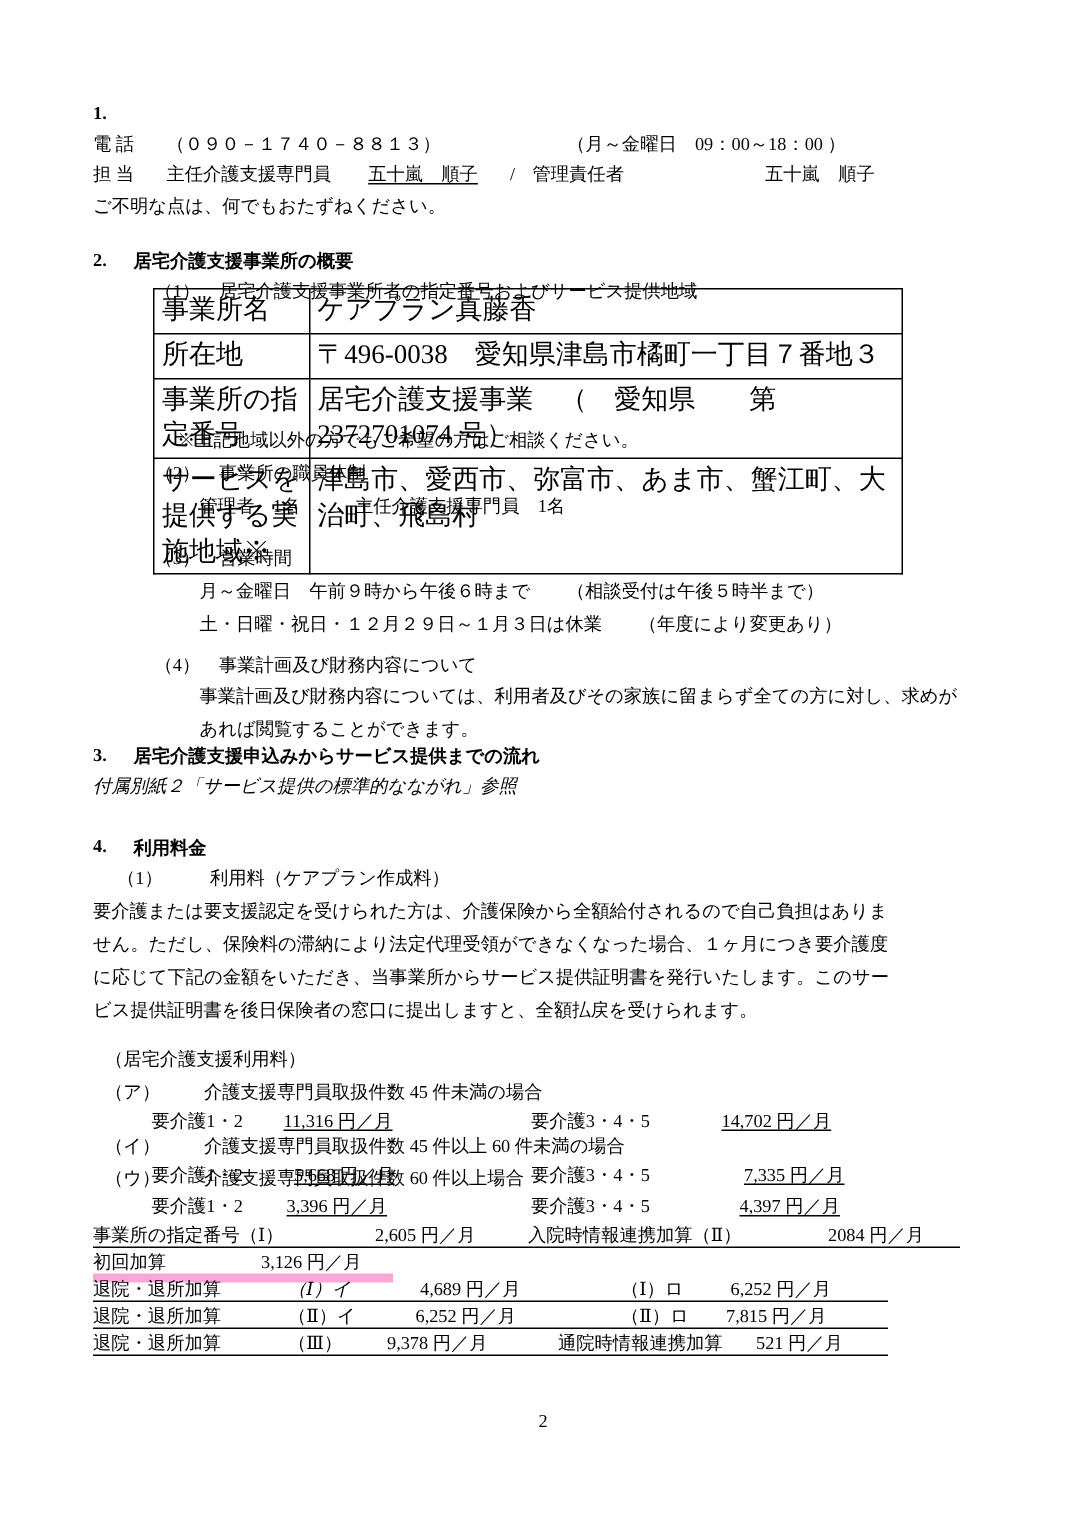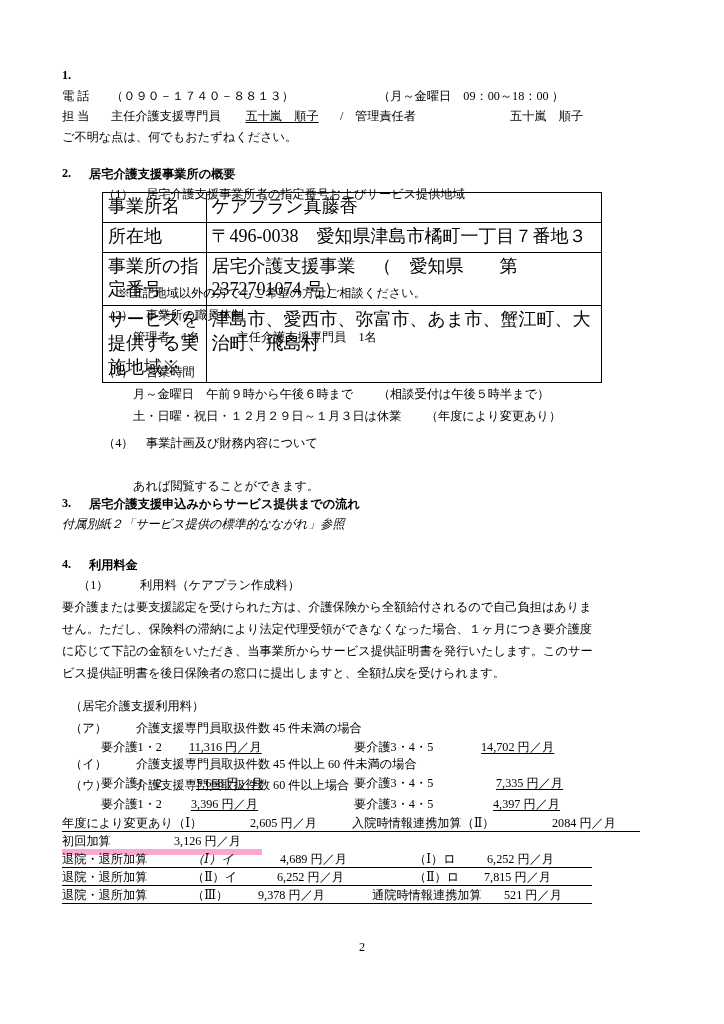--- a/index.html
+++ b/index.html
@@ -139,20 +139,21 @@
   <span class="line" style="top:309px; left:146px;">事業所の職員体制</span>
   <span class="line" style="top:331px; left:133px;">管理者　1名　　　主任介護支援専門員　1名</span>
 
   <span class="line" style="top:366px; left:103px;">（3）</span>
   <span class="line" style="top:366px; left:146px;">営業時間</span>
   <span class="line" style="top:388px; left:133px;">月～金曜日　午前９時から午後６時まで　　（相談受付は午後５時半まで）</span>
   <span class="line" style="top:410px; left:133px;">土・日曜・祝日・１２月２９日～１月３日は休業　　（年度により変更あり）</span>
 
   <span class="line" style="top:437px; left:103px;">（4）</span>
   <span class="line" style="top:437px; left:146px;">事業計画及び財務内容について</span>
+  <span class="line" style="top:458px; left:133px;">事業計画及び財務内容については、利用者及びその家族に留まらず全ての方に対し、求めが</span>
   <span class="line" style="top:480px; left:133px;">あれば閲覧することができます。</span>
 
   <span class="num" style="top:496px;">3.</span>
   <span class="head-text" style="top:496px;">居宅介護支援申込みからサービス提供までの流れ</span>
   <span class="line" style="top:518px; left:62px;font-style:italic;">付属別紙２「サービス提供の標準的なながれ」参照</span>
 
   <span class="num" style="top:557px;">4.</span>
   <span class="head-text" style="top:557px;">利用料金</span>
 
   <span class="line" style="top:579px; left:78px;">（1）</span>
@@ -186,21 +187,21 @@
   <span class="line" style="top:779px; left:70px;">（ウ）</span>
   <span class="line" style="top:779px; left:136px;">介護支援専門員取扱件数 60 件以上場合</span>
   <div class="fee-row" style="top:796px;">
     <span class="c-a">要介護1・2</span>
     <span class="c-b ul" style="left:90px;">3,396 円／月</span>
     <span class="c-c">要介護3・4・5</span>
     <span class="c-d ul" style="left:392px;">4,397 円／月</span>
   </div>
 
   <div class="fee-row ul" style="top:815px; left:62px; width:578px; border-bottom:1px solid #000; height:16px;">
-    <span style="left:0px;">年度により変更あり（Ⅰ）</span>
+    <span style="left:0px;">事業所の指定番号（Ⅰ）</span>
     <span style="left:188px;">2,605 円／月</span>
     <span style="left:290px;">入院時情報連携加算（Ⅱ）</span>
     <span style="left:490px;">2084 円／月</span>
   </div>
 
   <div class="fee-row" style="top:833px; left:62px; width:200px; border-bottom:6px solid #f9a8d4; height:16px;">
     <span style="left:0px;">初回加算</span>
     <span style="left:112px;">3,126 円／月</span>
   </div>
 

